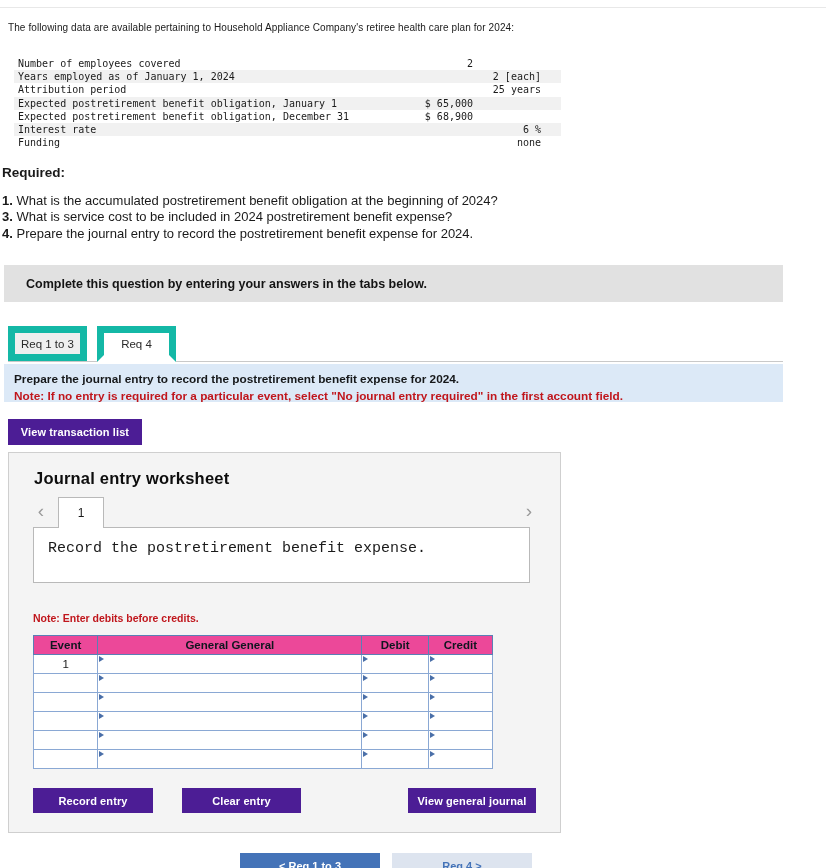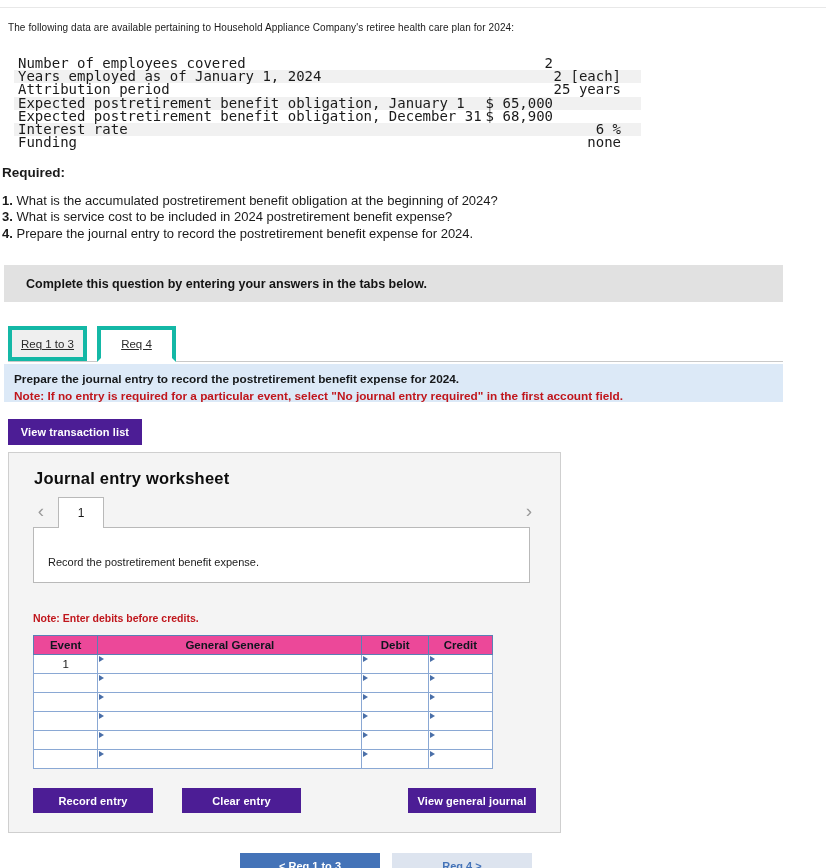--- a/index.html
+++ b/index.html
@@ -34,21 +34,21 @@
     letter-spacing: .1px;
   }
 
   
   .facts {
     position: absolute;
     top: 57px; left: 14px;
     width: 547px;
     border-collapse: collapse;
     font-family: "DejaVu Sans Mono", monospace;
-    font-size: 14px;
+    font-size: 10px;
     color: #1a1a1a;
   }
   .facts tr { height: 13.2px; }
   .facts tr.alt { background: #f1f1f1; }
   .facts td { padding: 0 0 0 4px; white-space: nowrap; line-height: 13.2px; }
   .facts td.val { text-align: right; padding-right: 20px; }
   .facts td.val.mid { padding-right: 88px; }
 
   
   .required-head {
@@ -89,28 +89,27 @@
     position: absolute;
     top: 326px; left: 8px;
     width: 775px;
     height: 37px;
   }
   .tab {
     position: absolute;
     top: 0;
     height: 35px;
     box-sizing: border-box;
-    border: 4px solid #14b8a6;
+    border: 7px solid #14b8a6;
     display: flex;
     align-items: center;
     justify-content: center;
     font-size: 11.5px;
     color: #2a2a2a;
     cursor: pointer;
-    text-decoration: underline;
   }
   .tab.inactive { left: 0; width: 79px; background: #efefef; }
   .tab.active {
     left: 89px; width: 79px;
     background: #ffffff;
     border-bottom-color: #ffffff;
     height: 36px;
     z-index: 3;
   }
   .tabline {
@@ -218,23 +217,24 @@
     position: absolute;
     top: 74px; left: 24px;
     width: 497px;
     height: 56px;
     background: #ffffff;
     border: 1px solid #b9b9b9;
     box-sizing: border-box;
   }
   .descbox span {
     display: block;
-    margin: 28px 0 0 14px;
-    font-size: 11px;
+    margin: 12px 0 0 14px;
+    font-size: 15px;
     color: #1a1a1a;
+    font-family: Liberation Mono, monospace;
   }
 
   .note-debits {
     position: absolute;
     top: 159px; left: 24px;
     font-size: 10.5px;
     font-weight: bold;
     color: #c0161c;
   }
 

